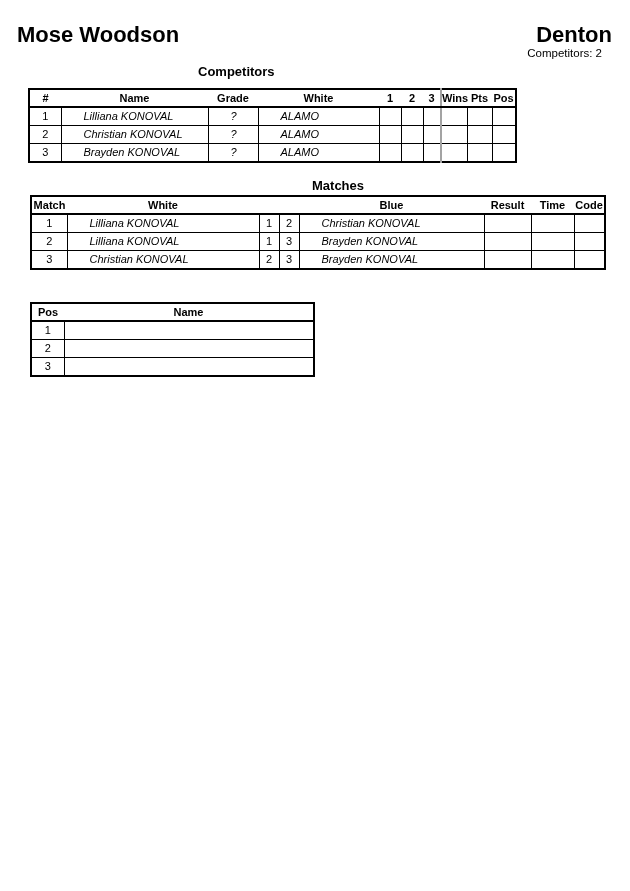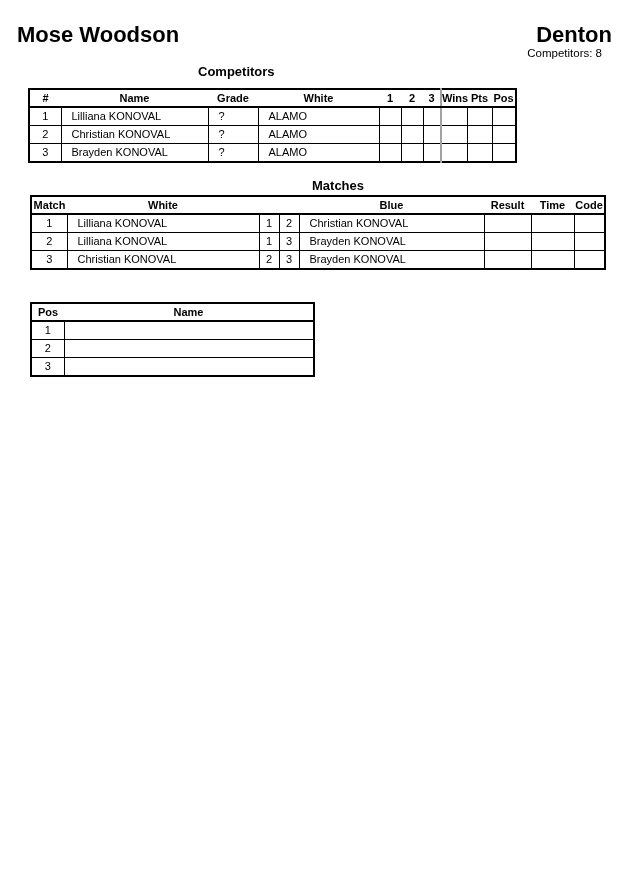--- a/index.html
+++ b/index.html
@@ -26,33 +26,33 @@
   table.sheet th{
     font-size:11px;font-weight:bold;text-align:center;
     padding:0;height:16px;line-height:16px;
     border:0;border-bottom:2px solid #000;white-space:nowrap;
   }
   table.sheet td{
     font-size:11px;text-align:center;
     padding:0;height:17px;line-height:17px;
     border:1px solid #000;white-space:nowrap;overflow:hidden;
   }
-  table.sheet .l{text-align:left;padding-left:10px;}
+  table.sheet .l{text-align:left;padding-left:22px;font-style:italic;}
   table.sheet .gl{border-left:2px solid #a3a3a3;}
 </style>
 </head>
 <body>
 
 <div class="page">
 
   <div class="main-title">
     <span>Mose Woodson</span>
     <span>Denton</span>
   </div>
-  <div class="comp-count">Competitors: 8</div>
+  <div class="comp-count">Competitors: 2</div>
 
   <div class="section-title" style="left:198px;top:65px;">Competitors</div>
 
   <table class="sheet" style="left:28px;top:88px;width:487px;">
     <colgroup>
       <col style="width:32px">
         <col style="width:147px">
         <col style="width:50px">
         <col style="width:121px">
       <col style="width:22px">

